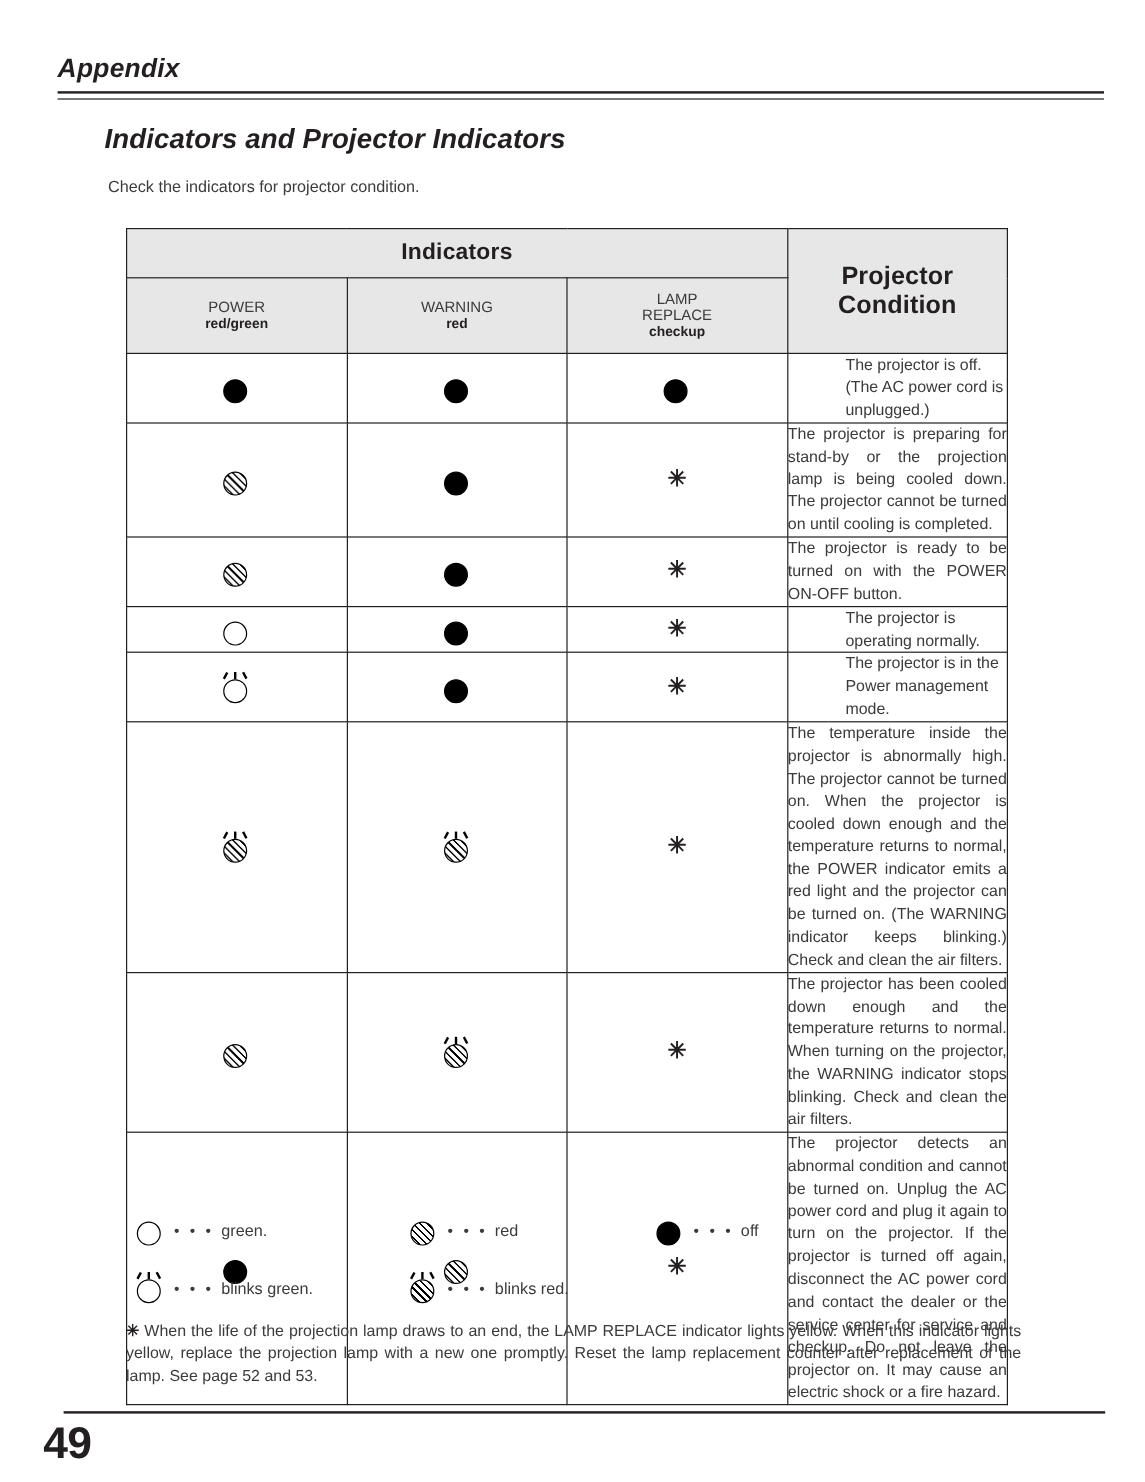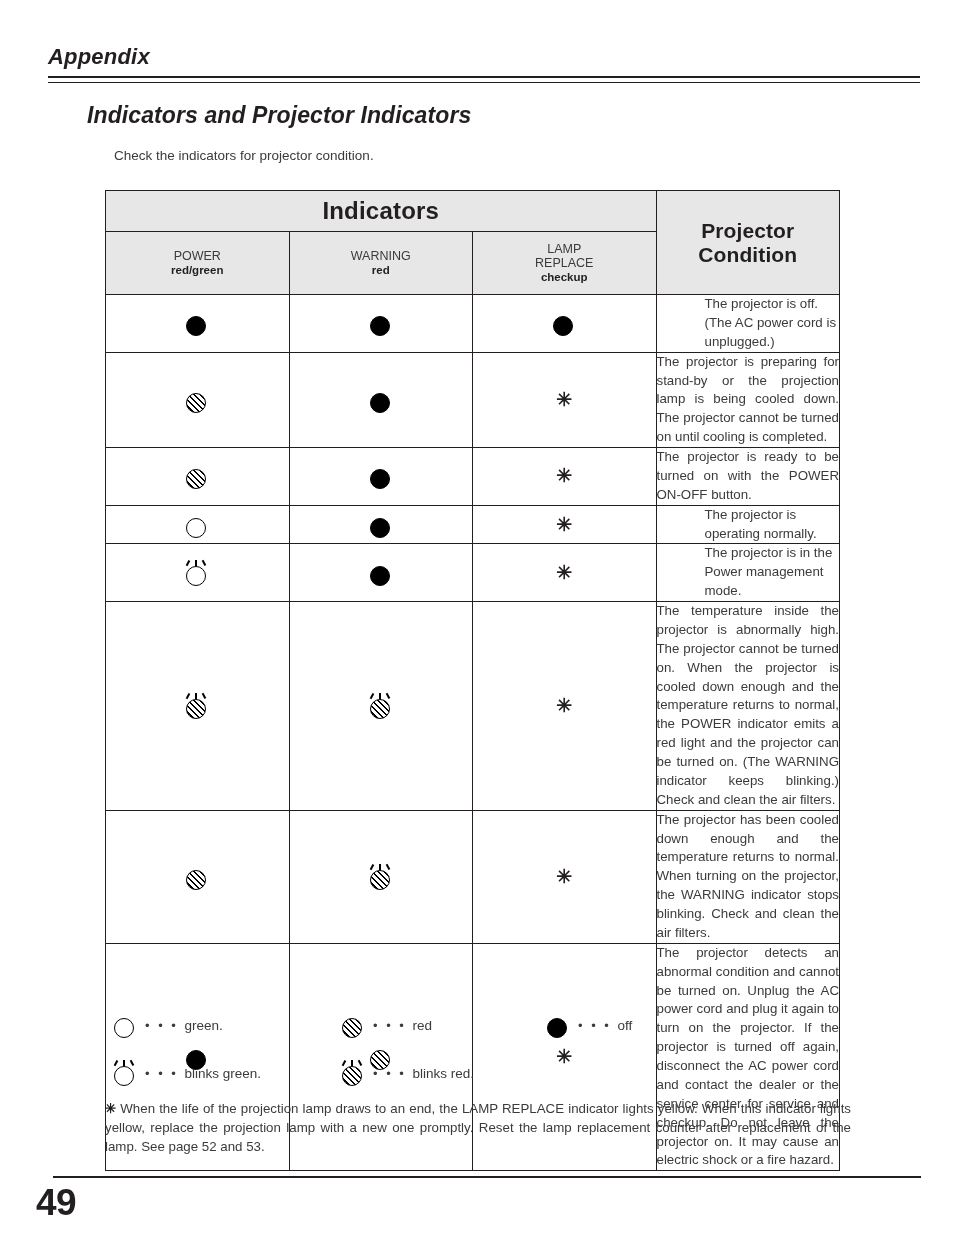--- a/index.html
+++ b/index.html
@@ -46,21 +46,20 @@
     font-weight: bold;
     font-style: italic;
     letter-spacing: 0.1px;
   }
   .section-intro {
     position: absolute;
     left: 90px;
     top: 148px;
     font-size: 13.5px;
     color: #3b3b3b;
-    margin-left: 24px;
   }
 
   
   .cond-table {
     position: absolute;
     left: 105px;
     top: 190px;
     width: 735px;
     border-collapse: collapse;
     table-layout: fixed;
@@ -68,21 +67,21 @@
   .cond-table td, .cond-table th {
     border: 1px solid #231f20;
     padding: 0;
     vertical-align: middle;
   }
   .hdr {
     background: #e7e7e7;
   }
   .hdr-indicators {
     text-align: center;
-    font-size: 24px;
+    font-size: 19px;
     font-weight: bold;
     height: 40px;
     letter-spacing: 0.2px;
   }
   .hdr-cond {
     text-align: center;
     font-size: 21px;
     font-weight: bold;
     letter-spacing: 0.1px;
   }

